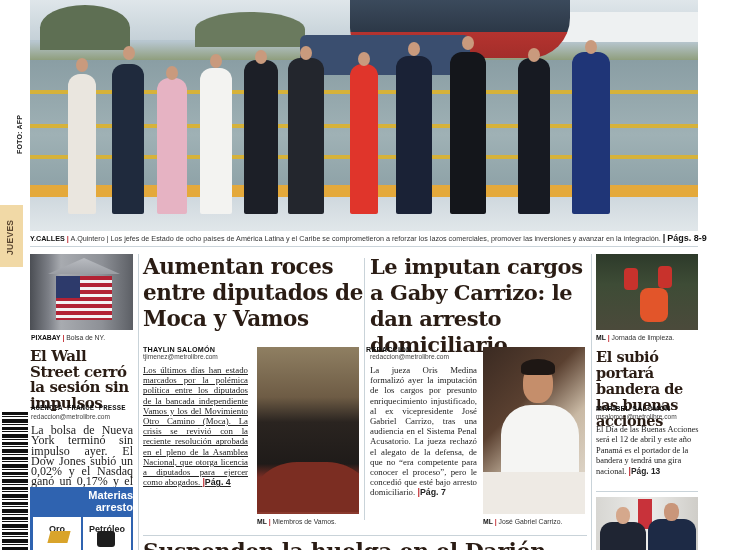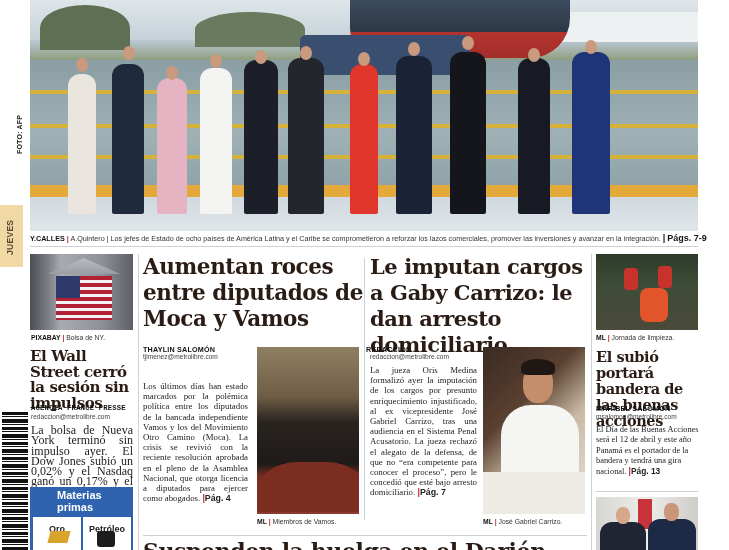--- a/index.html
+++ b/index.html
@@ -52,21 +52,21 @@
   .serif-head { font-family: "DejaVu Serif", "Liberation Serif", serif; font-weight: bold; color: #2a1c14; letter-spacing: -0.4px; }
   .byline-name { font-size: 7.2px; font-weight: bold; color:#111; letter-spacing:0.2px; }
   .byline-mail { font-size: 6.6px; color:#444; }
   .body-text { font-family: "Liberation Serif", serif; font-size: 8.8px; line-height: 10.2px; color:#222; text-align: justify; }
   .pg-ref { font-family: "Liberation Sans", sans-serif; font-weight:bold; }
 
   #barcode { left: 2px; top: 412px; width: 26px; height: 138px;
     background: repeating-linear-gradient(180deg, #111 0 3px, #fff 3px 4px, #111 4px 5px, #fff 5px 7px, #111 7px 11px, #fff 11px 12px, #111 12px 13px, #fff 13px 15px); }
 
   #materias { left: 30px; top: 487px; width: 103px; height: 63px; background: #2f63b0; overflow:hidden; }
-  #materias .title { position:absolute; left:0; top:2px; width:100%; text-align:left; color:#fff; font-weight:bold; font-size:11px; line-height:12px;padding-left:27px; }
+  #materias .title { position:absolute; left:0; top:2px; width:100%; text-align:right; color:#fff; font-weight:bold; font-size:11px; line-height:12px;padding-left:27px; }
   #materias .box { position:absolute; top:30px; width:48px; height:40px; background:#fff; }
   #materias .box span { display:block; text-align:center; font-size:9px; font-weight:bold; color:#222; margin-top:7px; }
   .gold { position:absolute; left:16px; top:14px; width:20px; height:12px; background:#d9a42b; transform: skewX(-15deg); }
   .barrel { position:absolute; left:14px; top:14px; width:18px; height:16px; background:#1d1d1d; border-radius:3px; }
 
   
   #photo-vamos { left: 257px; top: 347px; width: 102px; height: 167px; overflow:hidden;
     background: linear-gradient(180deg,#8f7f62 0%, #6e5c45 30%, #2a2420 45%, #1f1b19 70%, #7a2d24 78%, #8a3a2e 100%); }
   .seat-desk { position:absolute; left:-10px; top:115px; width:130px; height:50px; background:#7b2d22; border-radius: 60px 60px 0 0; }
 
@@ -141,21 +141,21 @@
   <span>JUEVES</span>
 </div>
 
 <div id="caption" class="abs">
   <span class="credit">Y.CALLES</span>
   <span class="sep">|</span>
   <span>A.Quintero</span>
   <span>|</span>
   <span>Los jefes de Estado de ocho países de América Latina y el Caribe se comprometieron a reforzar los lazos comerciales, promover las inversiones y avanzar en la integración.</span>
   <span class="pag sep">|</span>
-  <span class="pag">Págs. 7-9</span>
+  <span class="pag">Págs. 8-9</span>
 </div>
 
 <div class="hr" style="left:30px;top:246px;width:668px;"></div>
 
 <div id="wall-photo" class="abs">
   <div class="pediment"></div>
   <div class="flag"></div>
   <div class="flag-canton"></div>
 </div>
 <div class="abs caption-small" style="left:31px;top:334px;">
@@ -166,38 +166,38 @@
 <div class="abs serif-head" style="left:30px;top:349px;width:108px;font-size:15px;line-height:15.5px;">El Wall Street cerró la sesión sin impulsos</div>
 <div class="abs byline-name" style="left:31px;top:404px;font-family:Liberation Mono, monospace;">AGENCIA FRANCE PRESSE</div>
 <div class="abs byline-mail" style="left:31px;top:413px;">redaccion@metrolibre.com</div>
 <div class="abs body-text" style="left:31px;top:425px;width:102px;font-size:12px;line-height:10.3px;">La bolsa de Nueva York terminó sin impulso ayer. El Dow Jones subió un 0,02% y el Nasdaq ganó un 0,17% y el S&amp;P 500 cedió 0,01%.</div>
 
 <div id="barcode" class="abs"></div>
 
 <div id="materias" class="abs">
   <div class="title">
     <div>Materias</div>
-    <div>primas</div>
+    <div>arresto</div>
   </div>
   <div class="box" style="left:3px;">
     <span>Oro</span>
     <div class="gold"></div>
   </div>
   <div class="box" style="left:53px;">
     <span>Petróleo</span>
     <div class="barrel"></div>
   </div>
 </div>
 
 <div class="vr" style="left:138px;top:254px;height:296px;"></div>
 
 <div class="abs serif-head" style="left:143px;top:254px;width:220px;font-size:21.5px;line-height:26px;">Aumentan roces entre diputados de Moca y Vamos</div>
 <div class="abs byline-name" style="left:143px;top:345px;">THAYLIN SALOMÓN</div>
 <div class="abs byline-mail" style="left:143px;top:353px;">tjimenez@metrolibre.com</div>
-<div class="abs body-text" style="left:143px;top:381px;width:105px;">
+<div class="abs body-text" style="left:143px;top:365px;width:105px;text-decoration:underline;">
   <span>Los últimos días han estado marcados por la polémica política entre los diputados de la bancada independiente Vamos y los del Movimiento Otro Camino (Moca). La crisis se revivió con la reciente resolución aprobada en el pleno de la Asamblea Nacional, que otorga licencia a diputados para ejercer como abogados.</span>
   <span class="pg-ref" style="color:#c1272d;">|</span><span class="pg-ref">Pág. 4</span>
 </div>
 <div id="photo-vamos" class="abs">
   <div class="seat-desk"></div>
 </div>
 <div class="abs caption-small" style="left:257px;top:518px;">
   <b>ML</b>
   <span class="bar">|</span>
   <span>Miembros de Vamos.</span>

